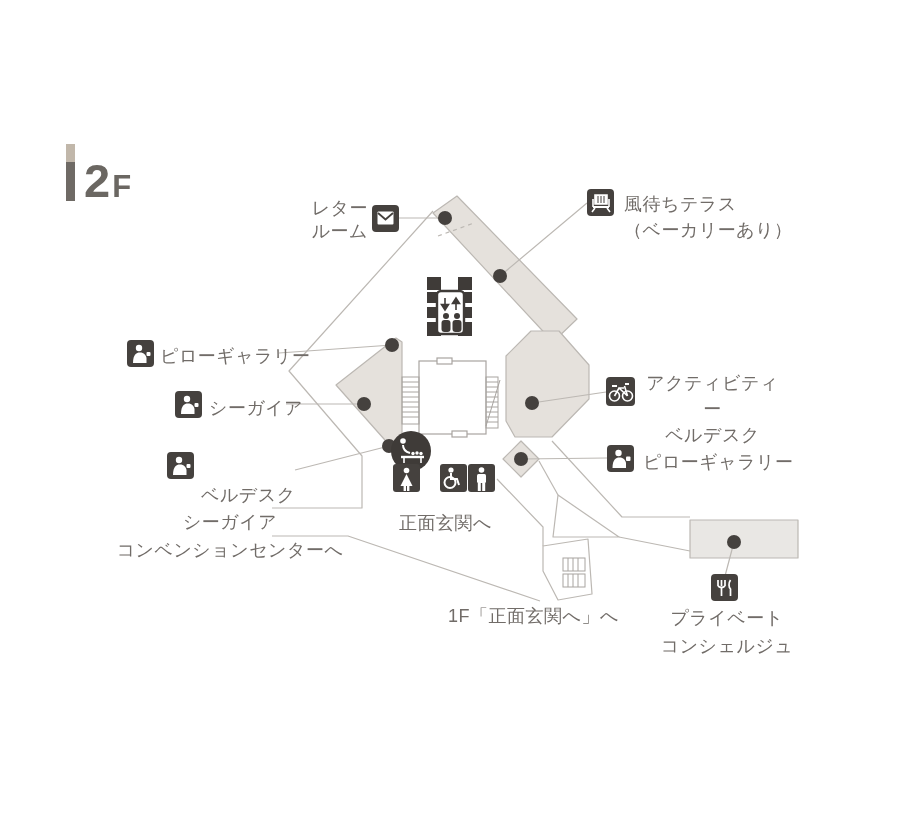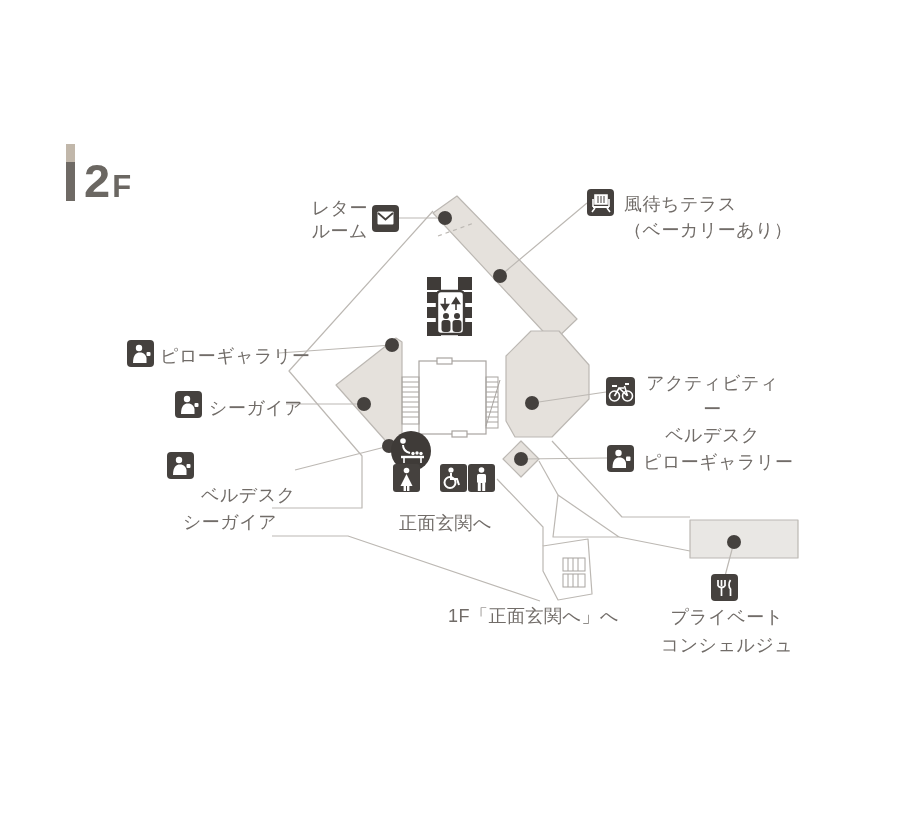--- a/index.html
+++ b/index.html
@@ -248,24 +248,25 @@
 
   <div class="lbl center" style="left:640px;top:370px;width:145px;">
     <div>アクティビティー</div>
     <div>ベルデスク</div>
   </div>
 
   <div class="lbl" style="left:643px;top:449px;">ピローギャラリー</div>
 
   <div class="lbl center" style="left:97px;top:508px;width:228px;line-height:28px;margin-left:19px;">
     <div>シーガイア</div>
+    <div>コンベンションセンターへ</div>
   </div>
 
   <div class="lbl" style="left:399px;top:510px;text-align:right;">正面玄関へ</div>
 
   <div class="lbl" style="left:448px;top:603px;">1F「正面玄関へ」へ</div>
 
-  <div class="lbl center" style="left:653px;top:604px;width:148px;line-height:28px;font-family:Liberation Mono, monospace;">
+  <div class="lbl center" style="left:653px;top:604px;width:148px;line-height:28px;">
     <div>プライベート</div>
     <div>コンシェルジュ</div>
   </div>
 
 </div>
 
 </body></html>

